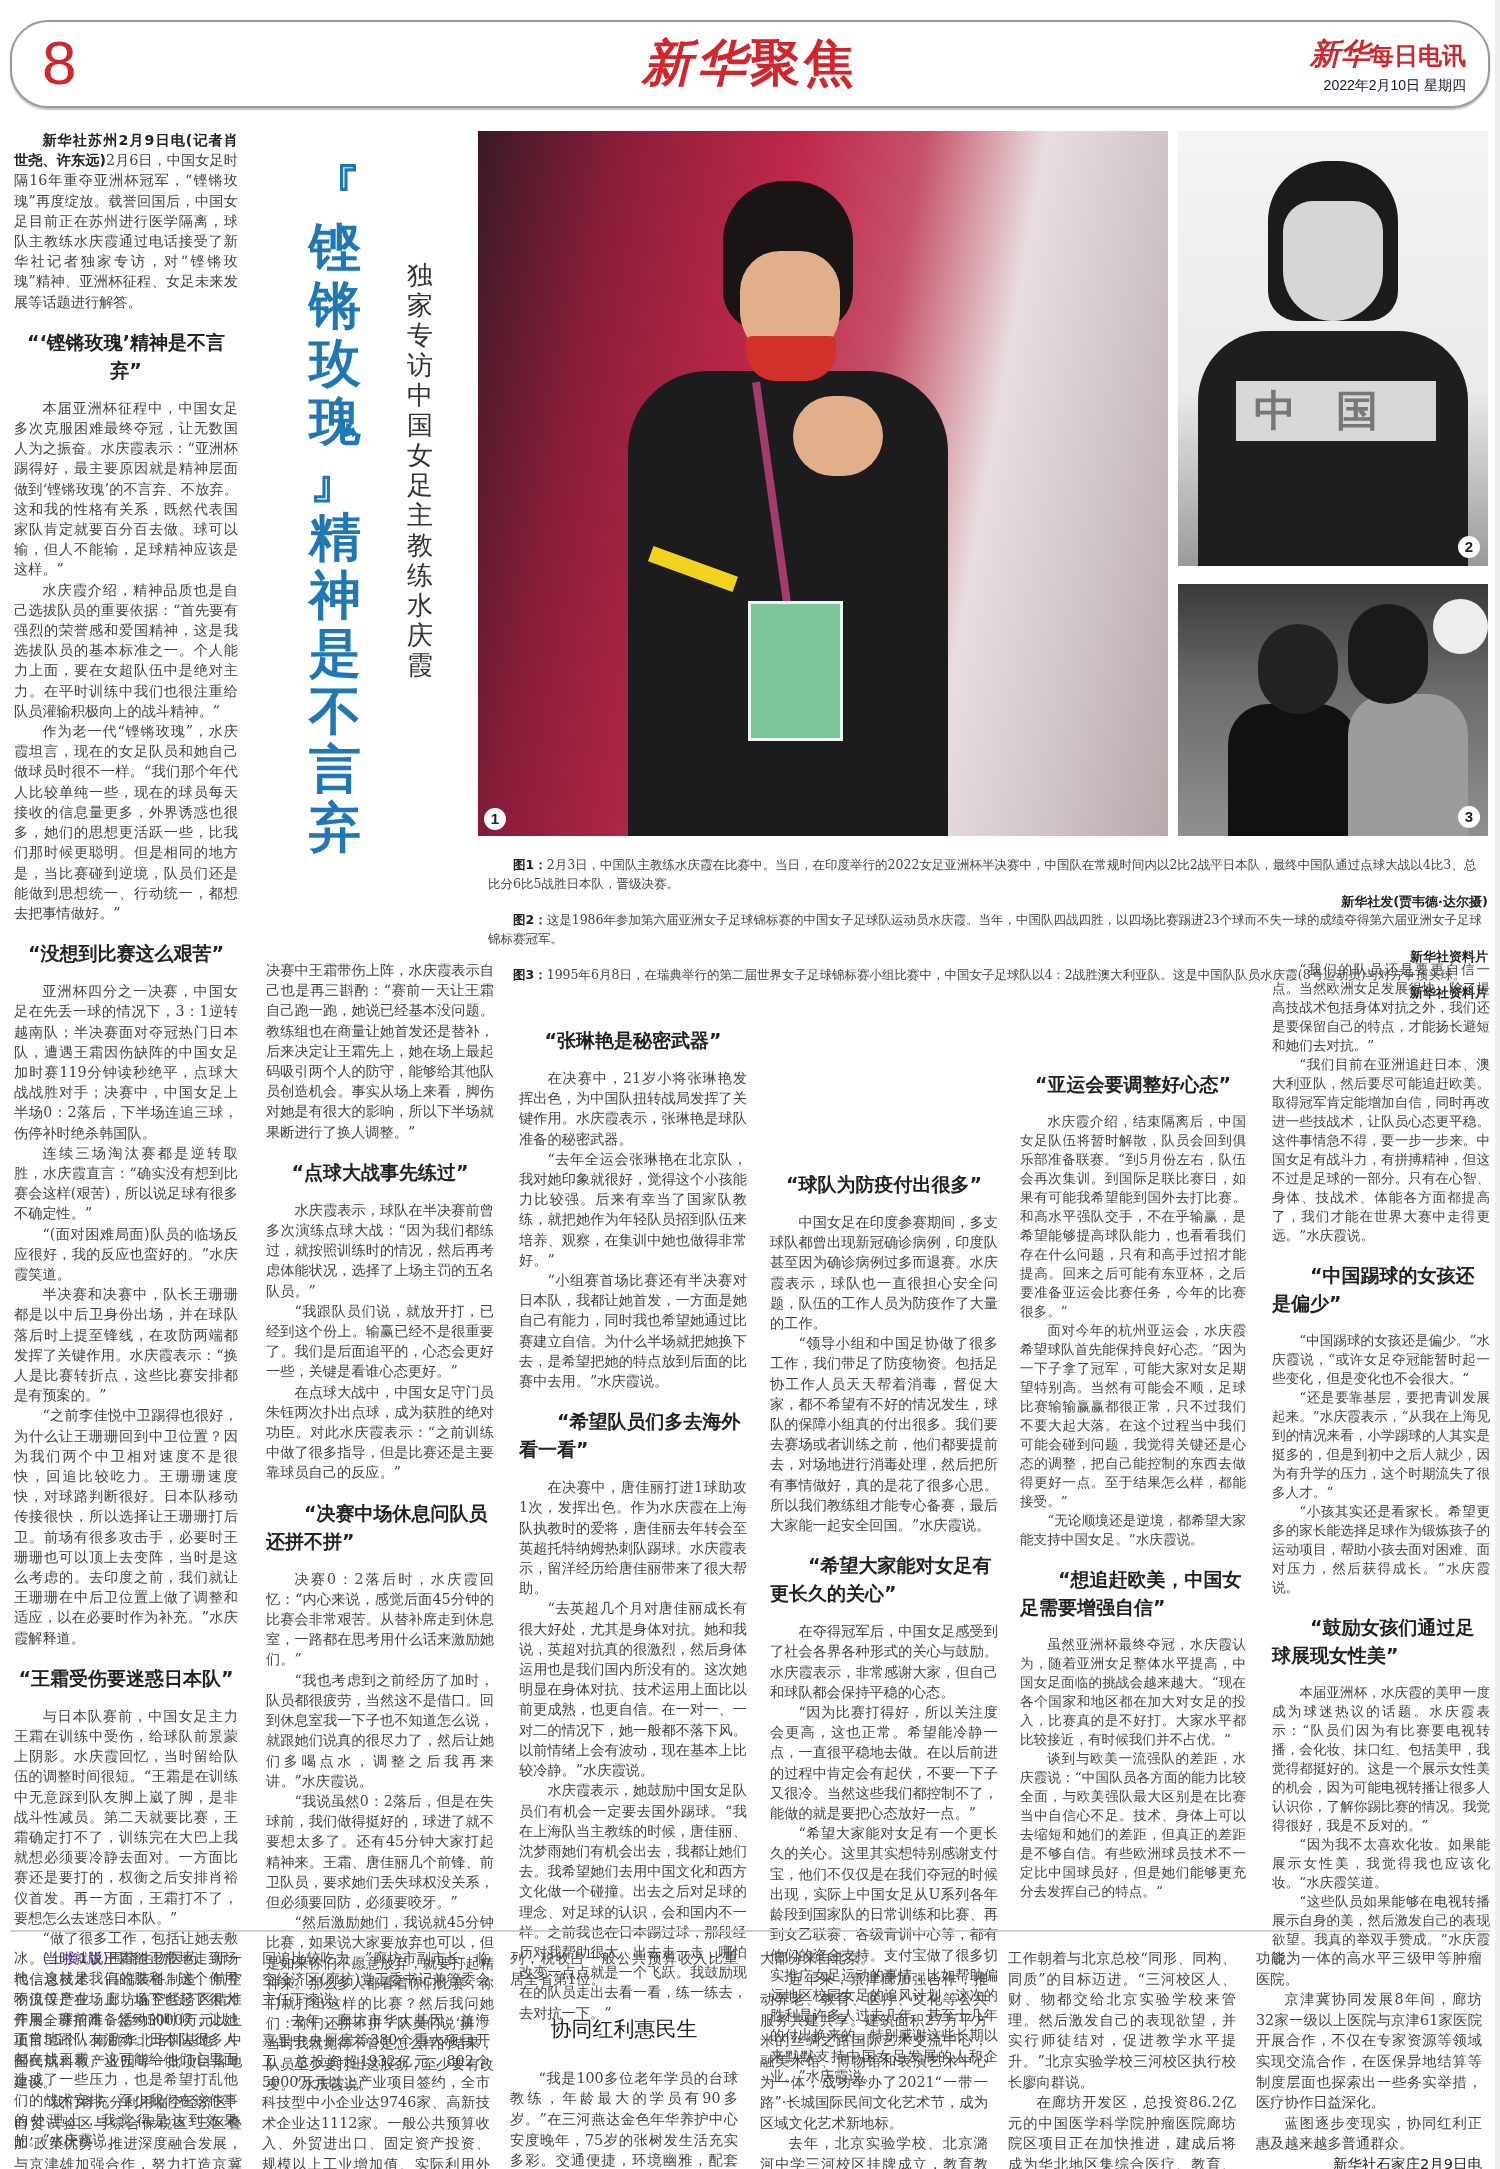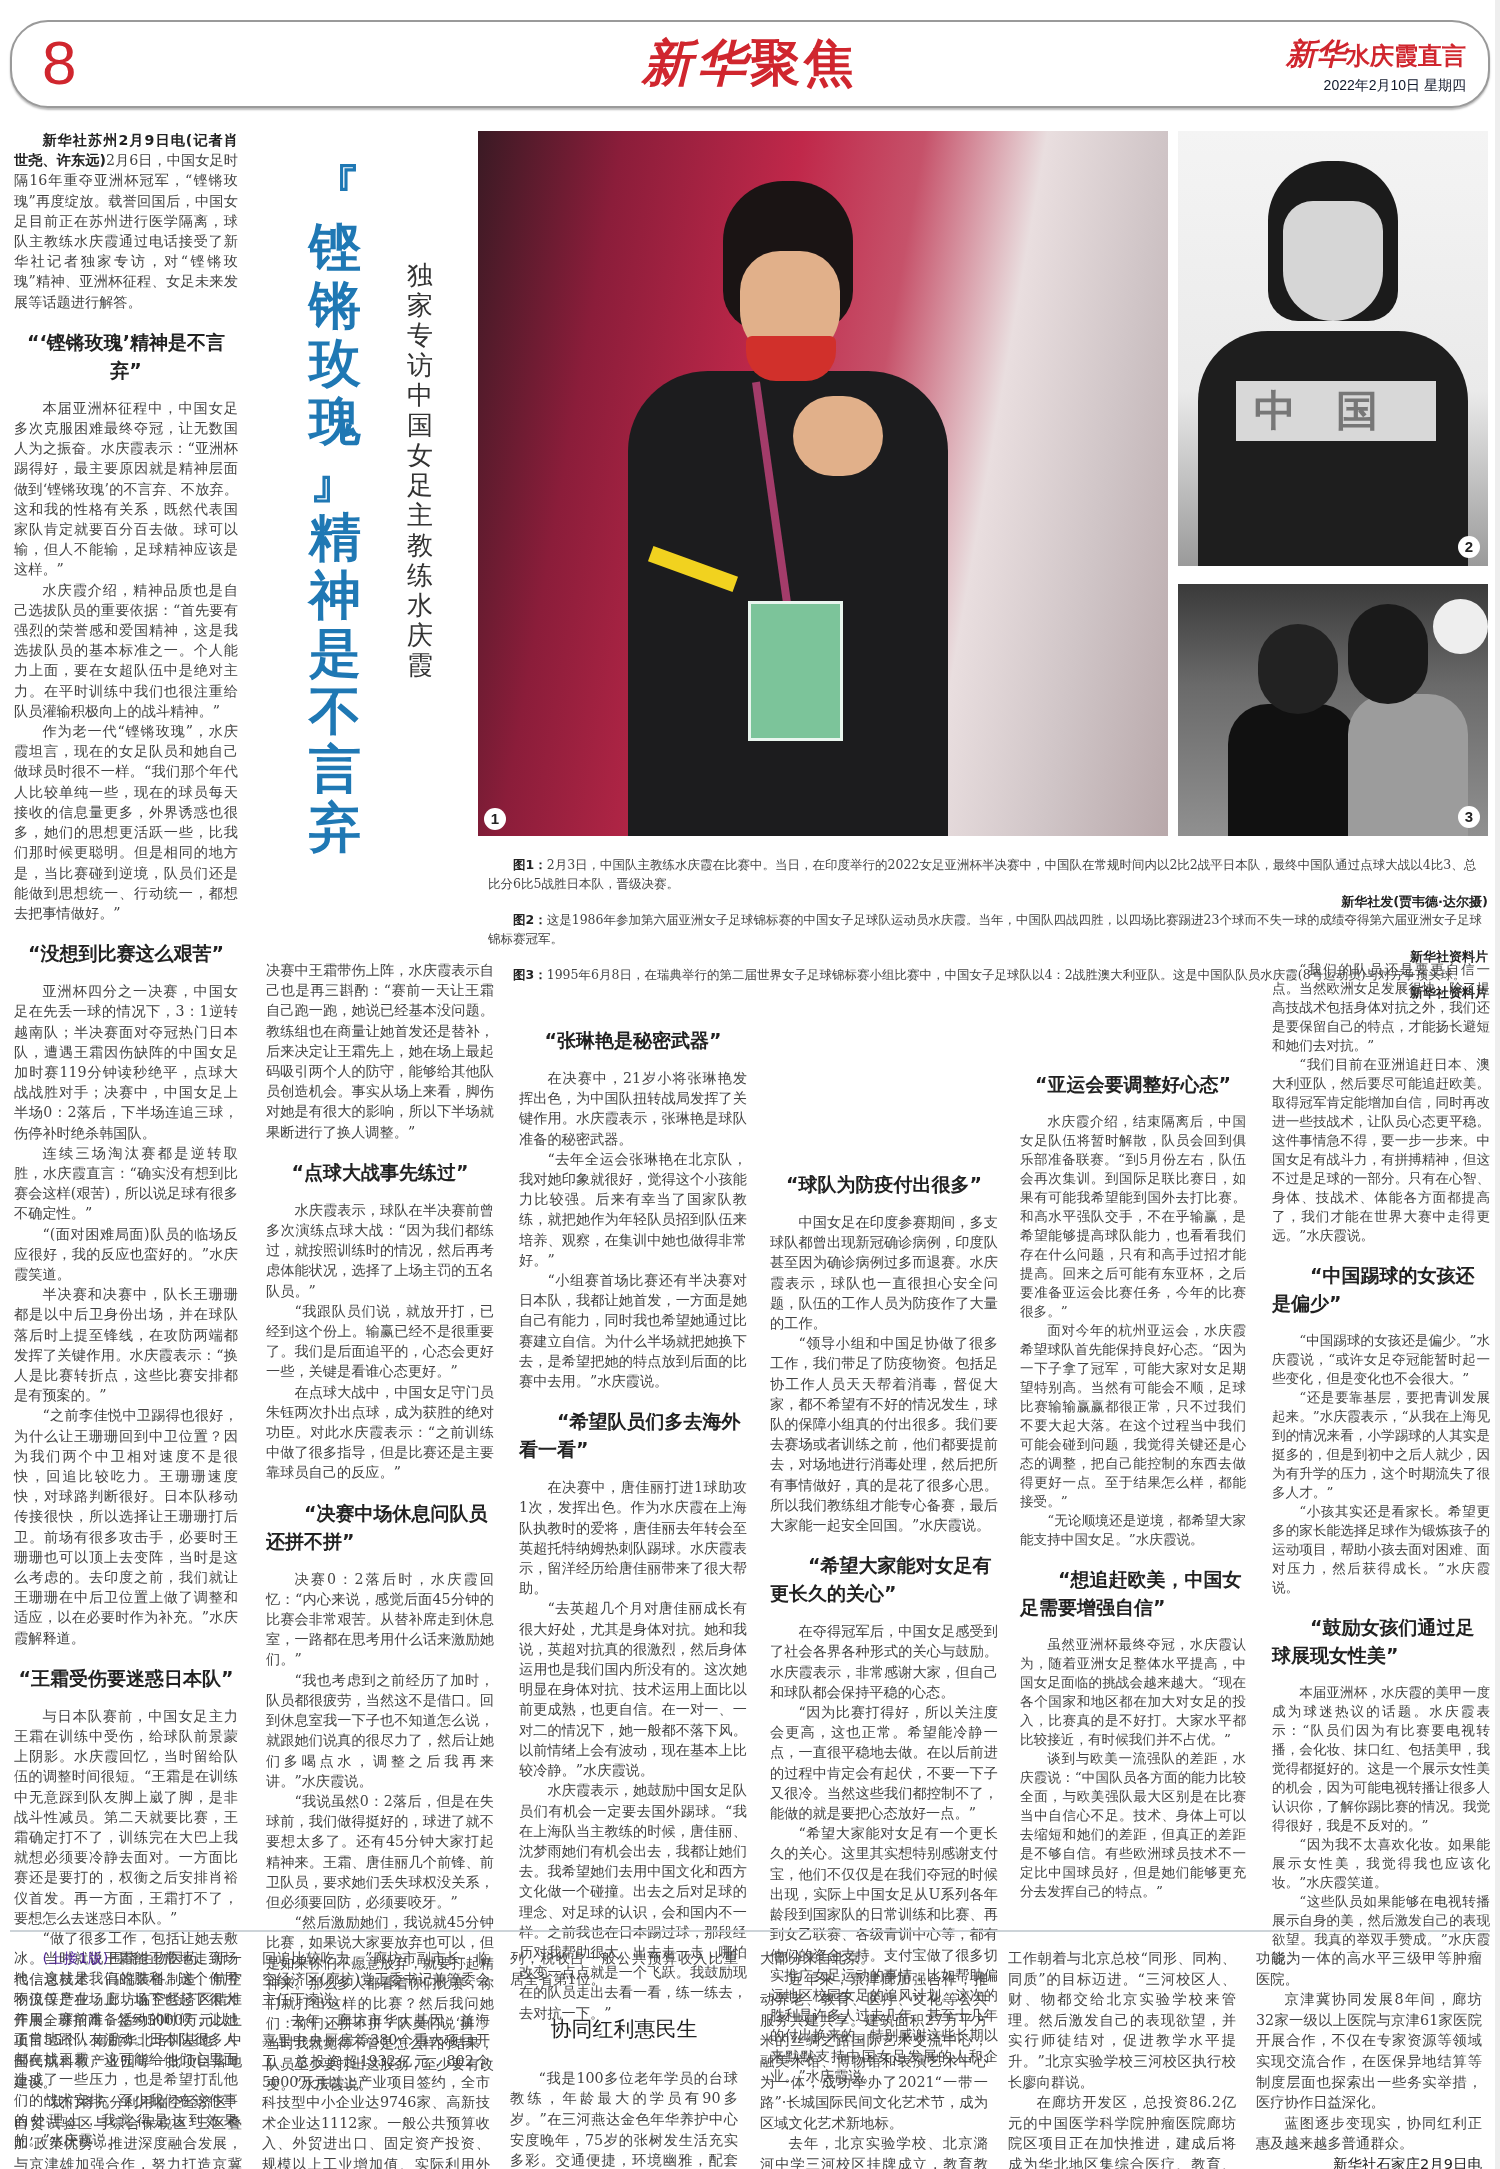--- a/index.html
+++ b/index.html
@@ -83,21 +83,21 @@
 </style>
 </head>
 <body>
 
 <div class="masthead">
   <div class="page-num">8</div>
   <div class="section-title">
     <span class="brand">新华</span><span>聚焦</span>
   </div>
   <div class="paper-name">
-    <div class="pn-title"><span class="brand">新华</span><span>水庆霞直言</span></div>
+    <div class="pn-title"><span class="brand">新华</span><span>每日电讯</span></div>
     <div class="pn-date">2022年2月10日 星期四</div>
   </div>
 </div>
 
 <div class="col" style="left:14px; top:130px; width:224px;">
   <p class="lead"><b>新华社苏州2月9日电(记者肖世尧、许东远)</b><span>2月6日，中国女足时隔16年重夺亚洲杯冠军，“铿锵玫瑰”再度绽放。载誉回国后，中国女足目前正在苏州进行医学隔离，球队主教练水庆霞通过电话接受了新华社记者独家专访，对“铿锵玫瑰”精神、亚洲杯征程、女足未来发展等话题进行解答。</span></p>
   <h3>“‘铿锵玫瑰’精神是不言弃”</h3>
   <p>本届亚洲杯征程中，中国女足多次克服困难最终夺冠，让无数国人为之振奋。水庆霞表示：“亚洲杯踢得好，最主要原因就是精神层面做到‘铿锵玫瑰’的不言弃、不放弃。这和我的性格有关系，既然代表国家队肯定就要百分百去做。球可以输，但人不能输，足球精神应该是这样。”</p>
   <p>水庆霞介绍，精神品质也是自己选拔队员的重要依据：“首先要有强烈的荣誉感和爱国精神，这是我选拔队员的基本标准之一。个人能力上面，要在女超队伍中是绝对主力。在平时训练中我们也很注重给队员灌输积极向上的战斗精神。”</p>
   <p>作为老一代“铿锵玫瑰”，水庆霞坦言，现在的女足队员和她自己做球员时很不一样。“我们那个年代人比较单纯一些，现在的球员每天接收的信息量更多，外界诱惑也很多，她们的思想更活跃一些，比我们那时候更聪明。但是相同的地方是，当比赛碰到逆境，队员们还是能做到思想统一、行动统一，都想去把事情做好。”</p>

